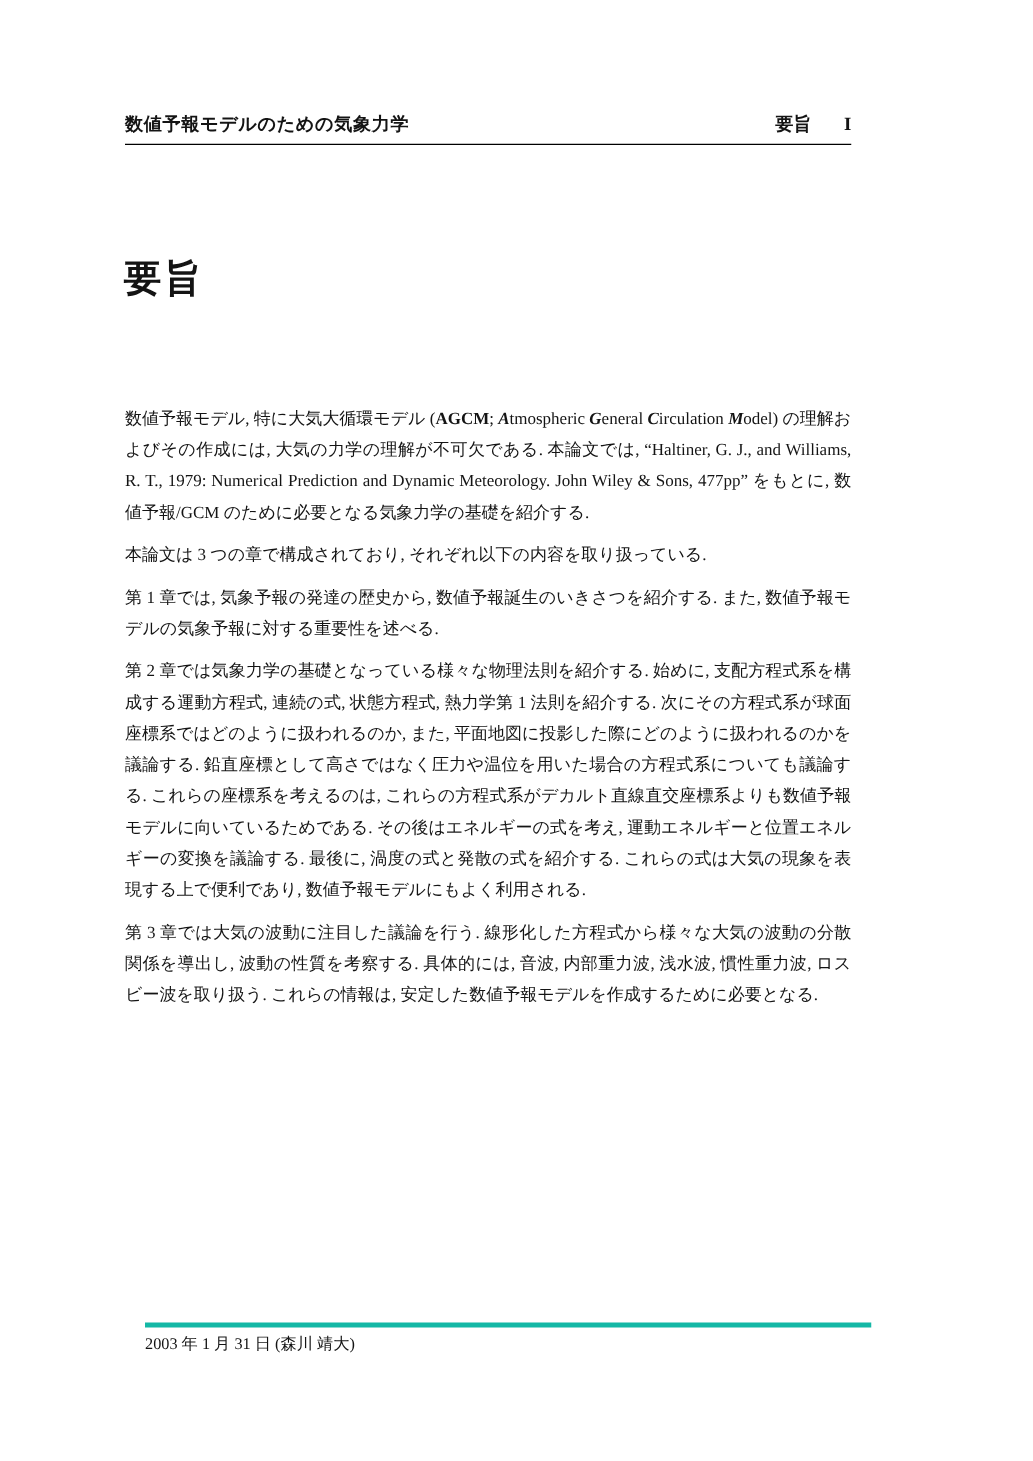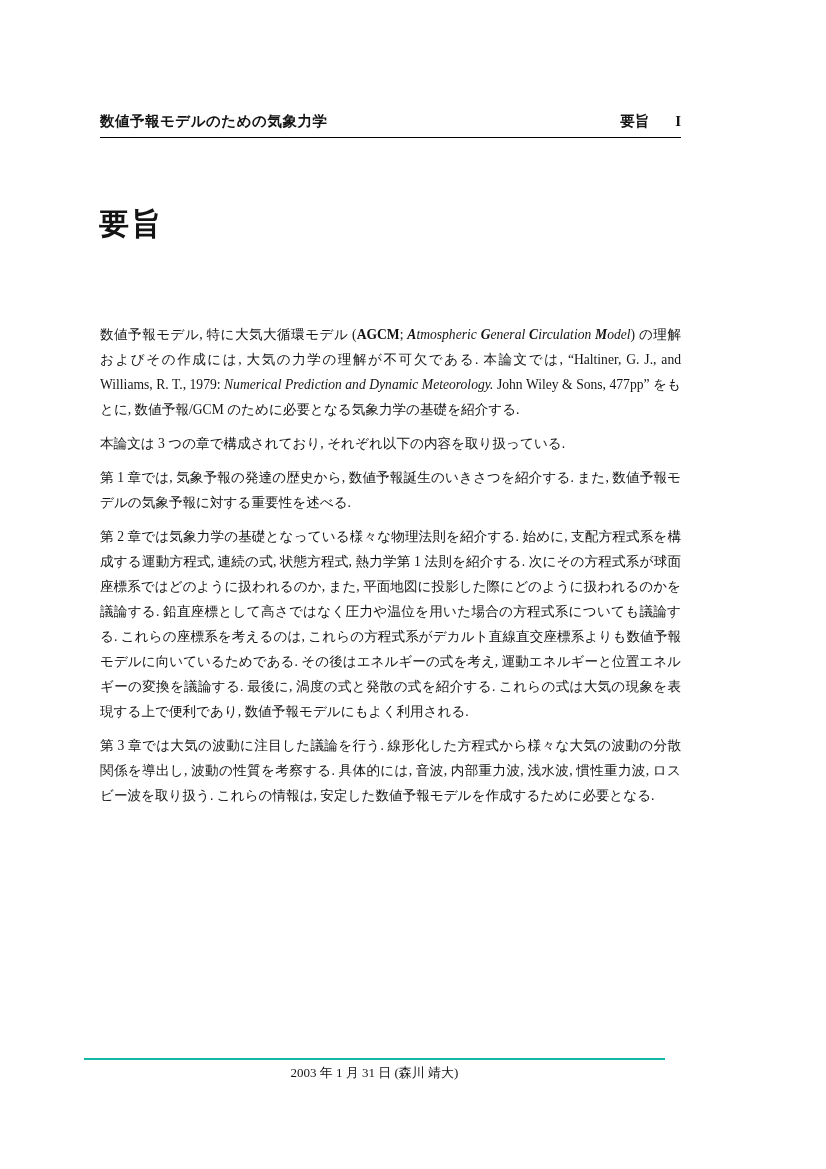--- a/index.html
+++ b/index.html
@@ -20,21 +20,20 @@
   .running-header {
     position: absolute;
     top: 90px;
     left: 100px;
     width: 581px;
     border-bottom: 1.5px solid #000;
     padding-bottom: 6px;
     display: flex;
     justify-content: space-between;
     align-items: baseline;
-    margin-top: 22px;
   }
   .header-doc-title {
     font-family: "Liberation Sans", "DejaVu Sans", sans-serif;
     font-weight: 700;
     font-size: 14.5px;
     letter-spacing: 0.5px;
   }
   .header-right {
     display: flex;
     align-items: baseline;
@@ -70,31 +69,31 @@
     width: 581px;
     font-size: 13.6px;
     line-height: 25px;
     text-align: justify;
     text-justify: inter-ideograph;
   }
   .abstract-body p {
     margin: 0 0 9px 0;
   }
   .seg-bold { font-weight: 700; }
-  .seg-italic { font-style: italic; }
+  .seg-italic { }
   .seg-bold-italic { font-weight: 700; font-style: italic; }
   
   .page-footer {
     position: absolute;
     top: 1058px;
-    left: 84px;
+    left: 116px;
     width: 581px;
-    border-top: 2px solid #14b8a6;
+    border-top: 4px solid #14b8a6;
     padding-top: 5px;
-    text-align: center;
+    text-align: left;
     font-size: 13px;
     line-height: 1.3;
   }
 </style>
 </head>
 <body>
 
 <div class="page">
 
   <div class="running-header">

